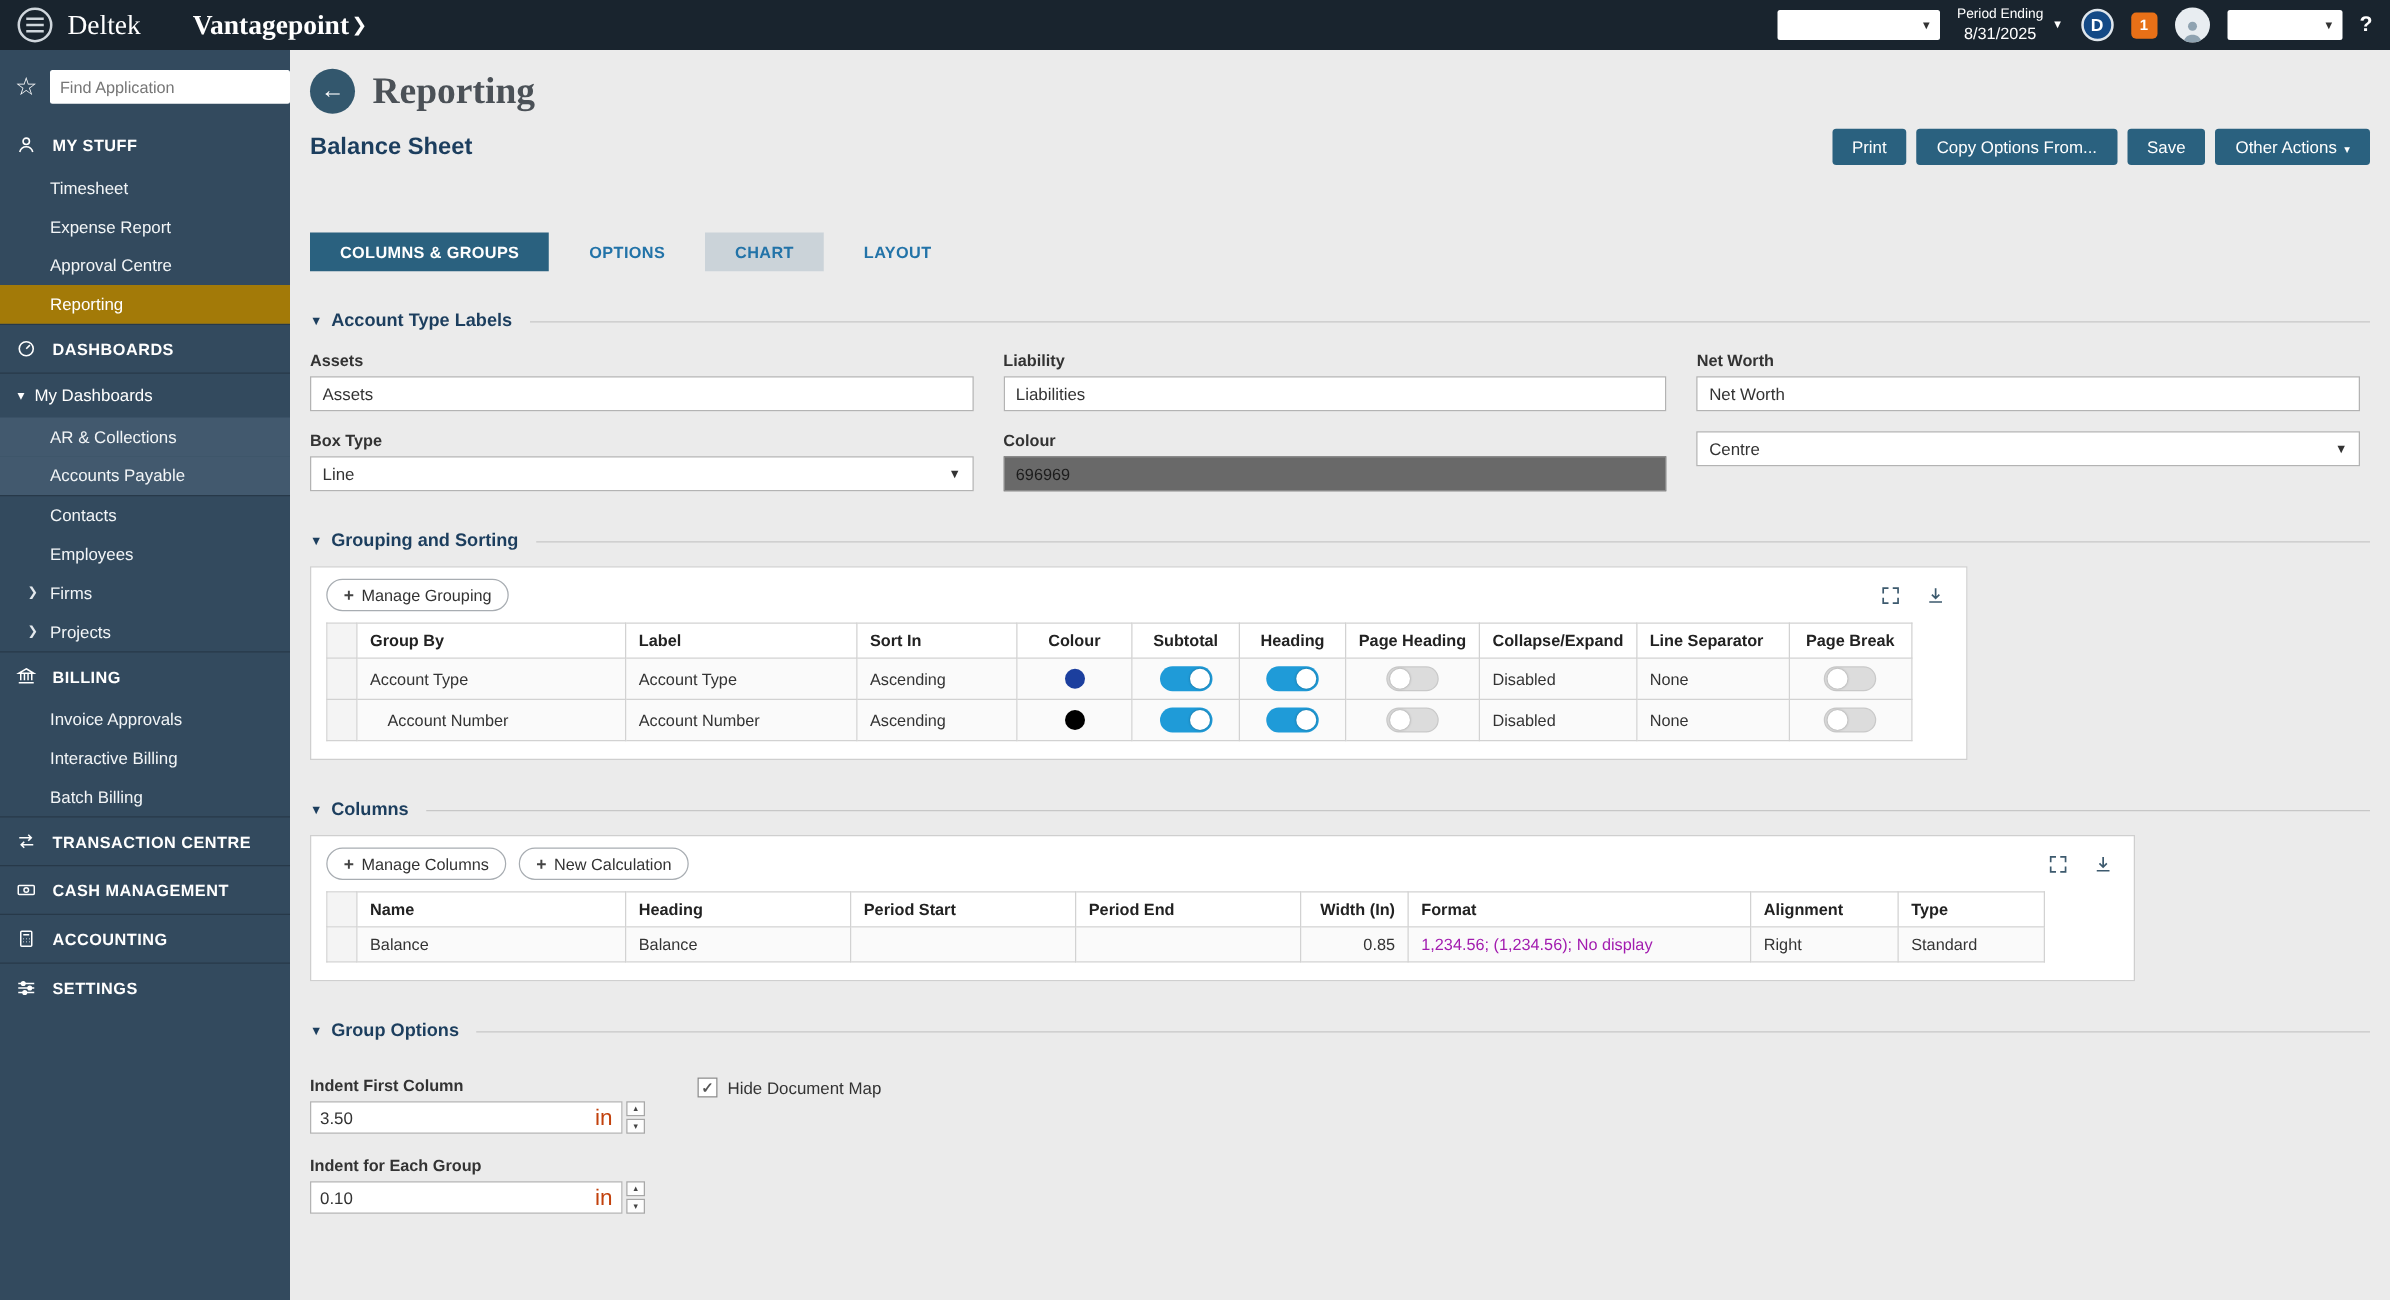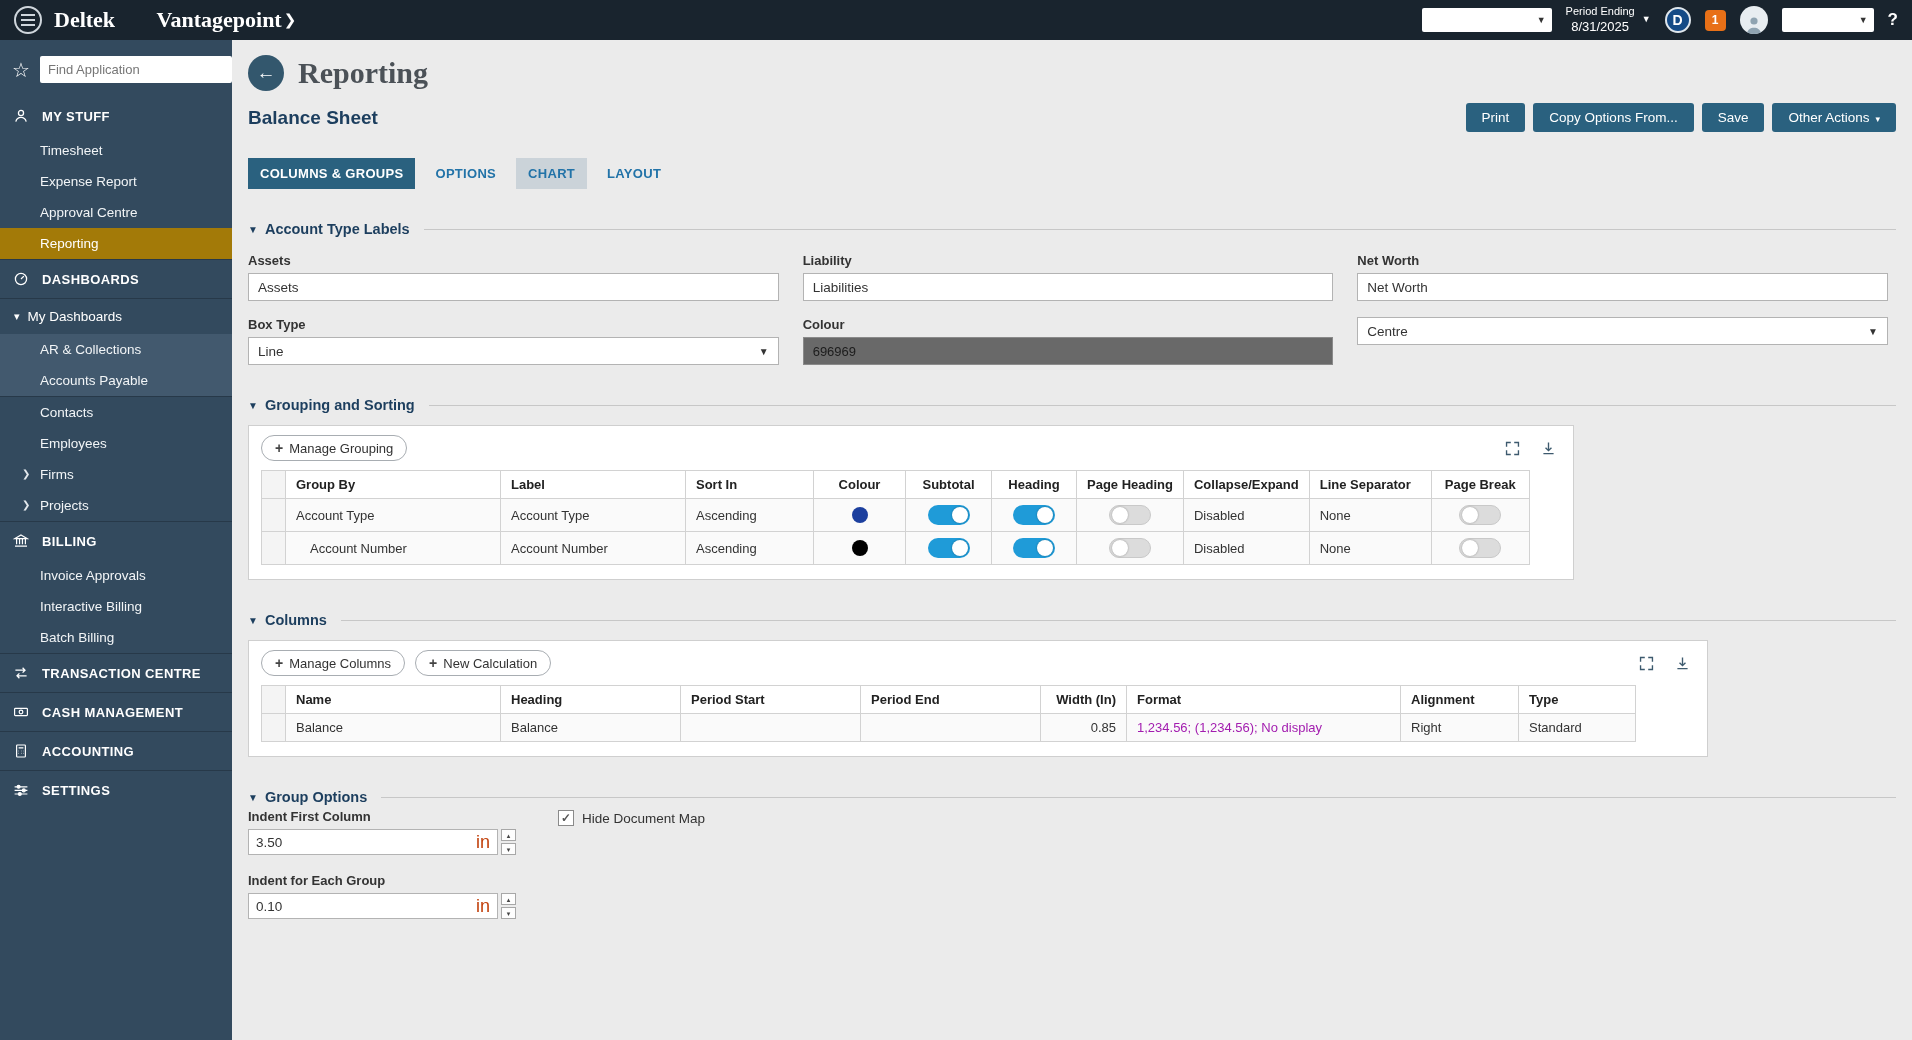--- a/index.html
+++ b/index.html
@@ -6,21 +6,21 @@
   html,body { width:1912px; height:1040px; overflow:hidden; }
   body { font-family:"Liberation Sans", sans-serif; background:#ebebeb; color:#333; }
 
   
   .topbar { position:absolute; top:0; left:0; width:1912px; height:40px; background:#19242e;
             display:flex; align-items:center; padding:0 14px; gap:12px; z-index:30; }
   .hamburger { width:28px; height:28px; border:2px solid #cfd6dc; border-radius:50%;
                display:flex; flex-direction:column; justify-content:center; gap:3px; align-items:center; cursor:pointer; flex:0 0 auto;}
   .hamburger i { display:block; width:14px; height:2px; background:#cfd6dc; }
   .brand { color:#fff; font-family:"Liberation Serif", serif; font-size:22px; white-space:nowrap; cursor:pointer; }
-  .brand .b1 { font-weight:700; }
+  .brand .b1 { font-weight:400; }
   .brand .b2 { font-weight:700;margin-left:36px; }
   .brand .bchev { font-size:15px; margin-left:2px; vertical-align:2px; }
   .tb-right { margin-left:auto; display:flex; align-items:center; gap:14px; }
   .tb-select { background:#fff; height:24px; border-radius:2px; display:flex; align-items:center;
                justify-content:flex-end; padding:0 6px; cursor:pointer; }
   .tb-select.w1 { width:130px; } .tb-select.w2 { width:92px; }
   .tb-select .caret { font-size:9px; color:#333; }
   .period { color:#fff; text-align:center; line-height:1.25; cursor:pointer; display:flex; align-items:center; gap:7px;}
   .period .p1 { font-size:11px; } .period .p2 { font-size:13px; }
   .period .caret { font-size:9px; color:#fff; }
@@ -61,21 +61,21 @@
   .page-title { font-family:"Liberation Serif", serif; font-weight:700; font-size:30px; color:#4b5157; }
 
   .report-bar { display:flex; align-items:center; justify-content:space-between; margin-top:12px; }
   .report-title { font-size:19px; font-weight:700; color:#1c3e5e; }
   .actions { display:flex; gap:8px; }
   .btn { background:#2a617f; color:#fff; border:none; border-radius:3px; font-size:13.5px;
          font-family:"Liberation Sans", sans-serif; padding:7px 16px; cursor:pointer; white-space:nowrap; }
   .btn .caret { font-size:9px; margin-left:6px; }
 
   .tabs { display:flex; gap:8px; margin-top:26px; align-items:center; }
-  .tab { font-size:13px; font-weight:700; letter-spacing:0.3px; color:#2273a8; padding:8px 12px; cursor:pointer; }
+  .tab { font-size:13px; font-weight:700; letter-spacing:0.3px; color:#2273a8; padding:8px 24px; cursor:pointer;margin-top:28px; }
   .tab.active { background:#2a617f; color:#fff; }
   .tab.hovered { background:#cbd3d9; }
 
   .section-head { display:flex; align-items:center; margin-top:32px; }
   .section-head .tri { color:#1c3e5e; font-size:10px; margin-right:7px; cursor:pointer; }
   .section-head .sec-title { color:#1c3e5e; font-size:14.5px; font-weight:700; white-space:nowrap; }
   .section-head .rule { flex:1; height:1px; background:#c7c7c7; margin-left:14px; }
 
   
   .form-grid { display:grid; grid-template-columns:1fr 1fr 1fr; column-gap:24px; row-gap:16px; margin-top:16px; width:1640px; }
@@ -114,21 +114,21 @@
             vertical-align:middle; cursor:pointer; }
   .toggle.on { background:#1f9bd8; }
   .toggle.off { background:#dcdcdc; border:1px solid #c9c9c9; }
   .toggle::after { content:""; position:absolute; top:2px; width:16px; height:16px; border-radius:50%; background:#fff;
                    box-shadow:0 0 2px rgba(0,0,0,0.35); }
   .toggle.on::after { right:2px; }
   .toggle.off::after { left:2px; top:1px; }
   .link { color:#a21caf; cursor:pointer; }
 
   
-  .go-wrap { margin-top:4px; }
+  .go-wrap { margin-top:28px; }
   .go-row { display:flex; align-items:flex-start; }
   .go-field { width:310px; }
   .go-label { font-size:13px; font-weight:700; color:#333; margin-bottom:5px; }
   .go-input-wrap { display:flex; align-items:stretch; gap:3px; }
   .go-input { width:250px; height:26px; border:1px solid #b3b3b3; background:#fff; display:flex;
               align-items:center; justify-content:space-between; padding:0 7px; font-size:13.5px; }
   .go-unit { color:#c2410c; font-size:18px; }
   .stepper { display:flex; flex-direction:column; gap:2px; }
   .stepper button { width:15px; height:12px; border:1px solid #a7a7a7; background:#fdfdfd; font-size:7px;
                     line-height:1; color:#444; cursor:pointer; padding:0; }

